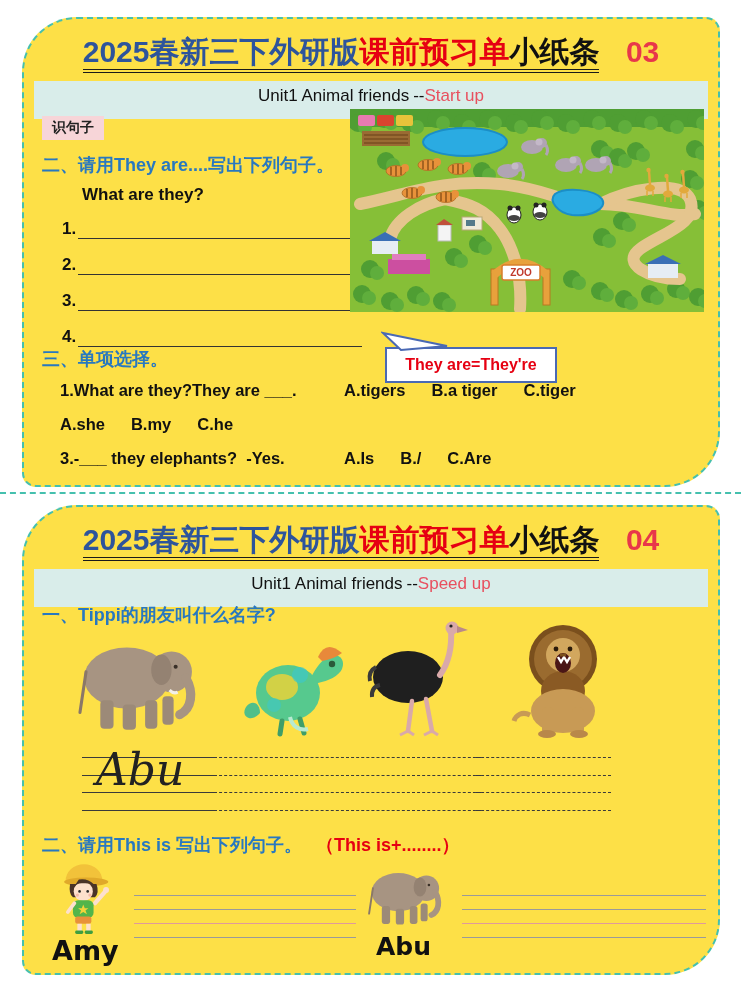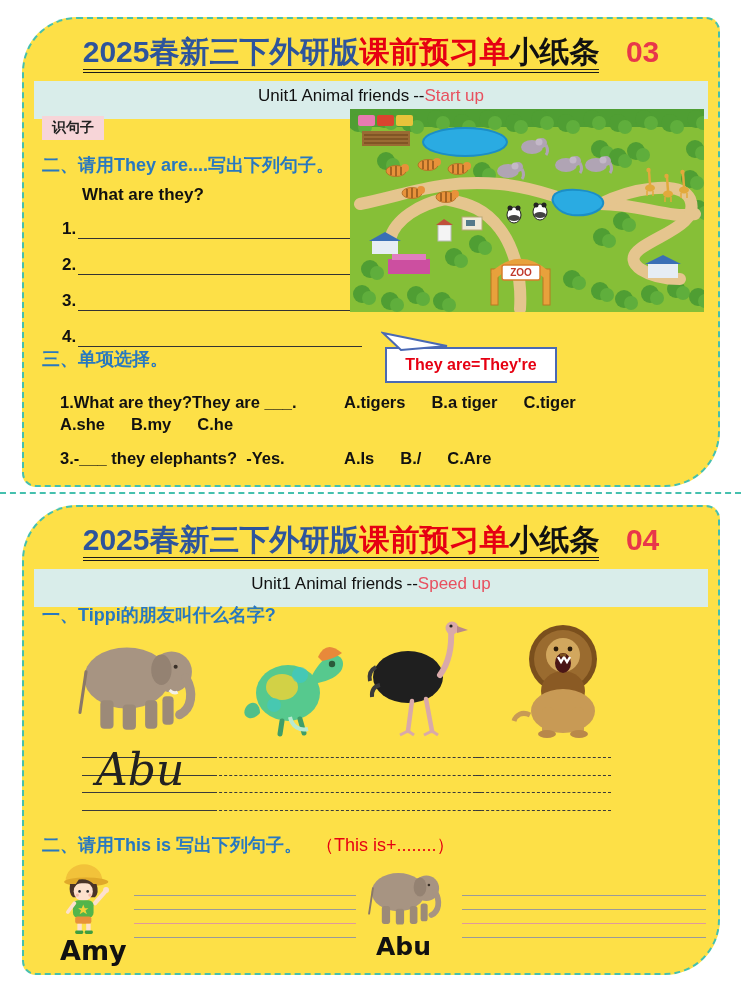--- a/index.html
+++ b/index.html
@@ -46,21 +46,21 @@
   .mc-q{width:284px;}
   .mc-opts span{margin-right:26px;}
 
   
   .animal{position:absolute;}
   .grid4{position:absolute;width:135px;height:56px;}
   .grid4 .ln{border-top:1.6px solid #3a3a3a;margin-bottom:16.5px;}
   .grid4.dashed .ln{border-top:1.6px dashed #3a3a3a;}
   .abu-hand{position:absolute;left:72px;top:237px;font-family:"DejaVu Serif",serif;
             font-style:italic;font-size:44px;color:#222;z-index:2;}
-  .hint-red{color:#e60012;margin-left:14px;font-size:18px;font-weight:normal;}
+  .hint-red{color:#e60012;margin-left:14px;font-size:18px;font-weight:bold;}
 
   .wgrid{position:absolute;height:48px;}
   .wgrid .g{border-top:1.2px solid #9a9a9a;margin-bottom:13px;}
   .wgrid .r{border-top:1.2px solid #e09a9a;margin-bottom:13px;}
   .char-label{position:absolute;font-family:"DejaVu Sans",sans-serif;font-weight:bold;
               font-size:27px;color:#111;}
 </style>
 </head>
 <body>
 
@@ -229,21 +229,21 @@
 
     <div class="bubble">
       <svg class="bubble-tail" viewBox="0 0 72 20">
         <path d="M2,2 L66,15 L20,19 Z" fill="#fff" stroke="#4a69b4" stroke-width="2"></path>
       </svg>
       <span>They are=They're</span>
     </div>
 
     <div class="h-blue" style="left:18px;top:328px;">三、单项选择。</div>
 
-    <div class="mc" style="top:362px;margin-top:12px;">
+    <div class="mc" style="top:362px;">
       <span class="mc-q">1.What are they?They are ___.</span>
       <span class="mc-opts"><span>A.tigers</span><span>B.a tiger</span><span>C.tiger</span></span>
     </div>
     <div class="mc" style="top:396px;">
       <span class="mc-opts"><span>A.she</span><span>B.my</span><span>C.he</span></span>
     </div>
     <div class="mc" style="top:430px;">
       <span class="mc-q">3.-___ they elephants?  -Yes.</span>
       <span class="mc-opts"><span>A.Is</span><span>B./</span><span>C.Are</span></span>
     </div>
@@ -362,21 +362,21 @@
       <circle cx="75" cy="42" r="4" fill="#fde0cd"></circle>
       <rect x="30" y="56" width="28" height="24" rx="7" fill="#52b54a"></rect>
       <path d="M44,62 L46,67 L51,67 L47,70 L49,75 L44,72 L39,75 L41,70 L37,67 L42,67 Z" fill="#f2d43a"></path>
       <path d="M32,60 L23,72" stroke="#fde0cd" stroke-width="5" stroke-linecap="round"></path>
       <rect x="33" y="78" width="22" height="10" rx="3" fill="#e8913a"></rect>
       <rect x="36" y="88" width="6" height="10" fill="#fde0cd"></rect>
       <rect x="48" y="88" width="6" height="10" fill="#fde0cd"></rect>
       <rect x="33" y="97" width="11" height="5" rx="2" fill="#3f9e3f"></rect>
       <rect x="46" y="97" width="11" height="5" rx="2" fill="#3f9e3f"></rect>
     </svg>
-    <div class="char-label" style="left:36px;top:428px;">Amy</div>
+    <div class="char-label" style="left:28px;top:428px;">Amy</div>
 
     <div class="wgrid" style="left:110px;top:388px;width:222px;">
       <div class="g"></div>
         <div class="g"></div>
         <div class="r"></div>
         <div class="g"></div>
     </div>
 
     <svg class="animal" style="left:336px;top:352px;" width="92" height="70" viewBox="0 0 140 110">
       <ellipse cx="58" cy="52" rx="42" ry="30" fill="#a79482"></ellipse>

